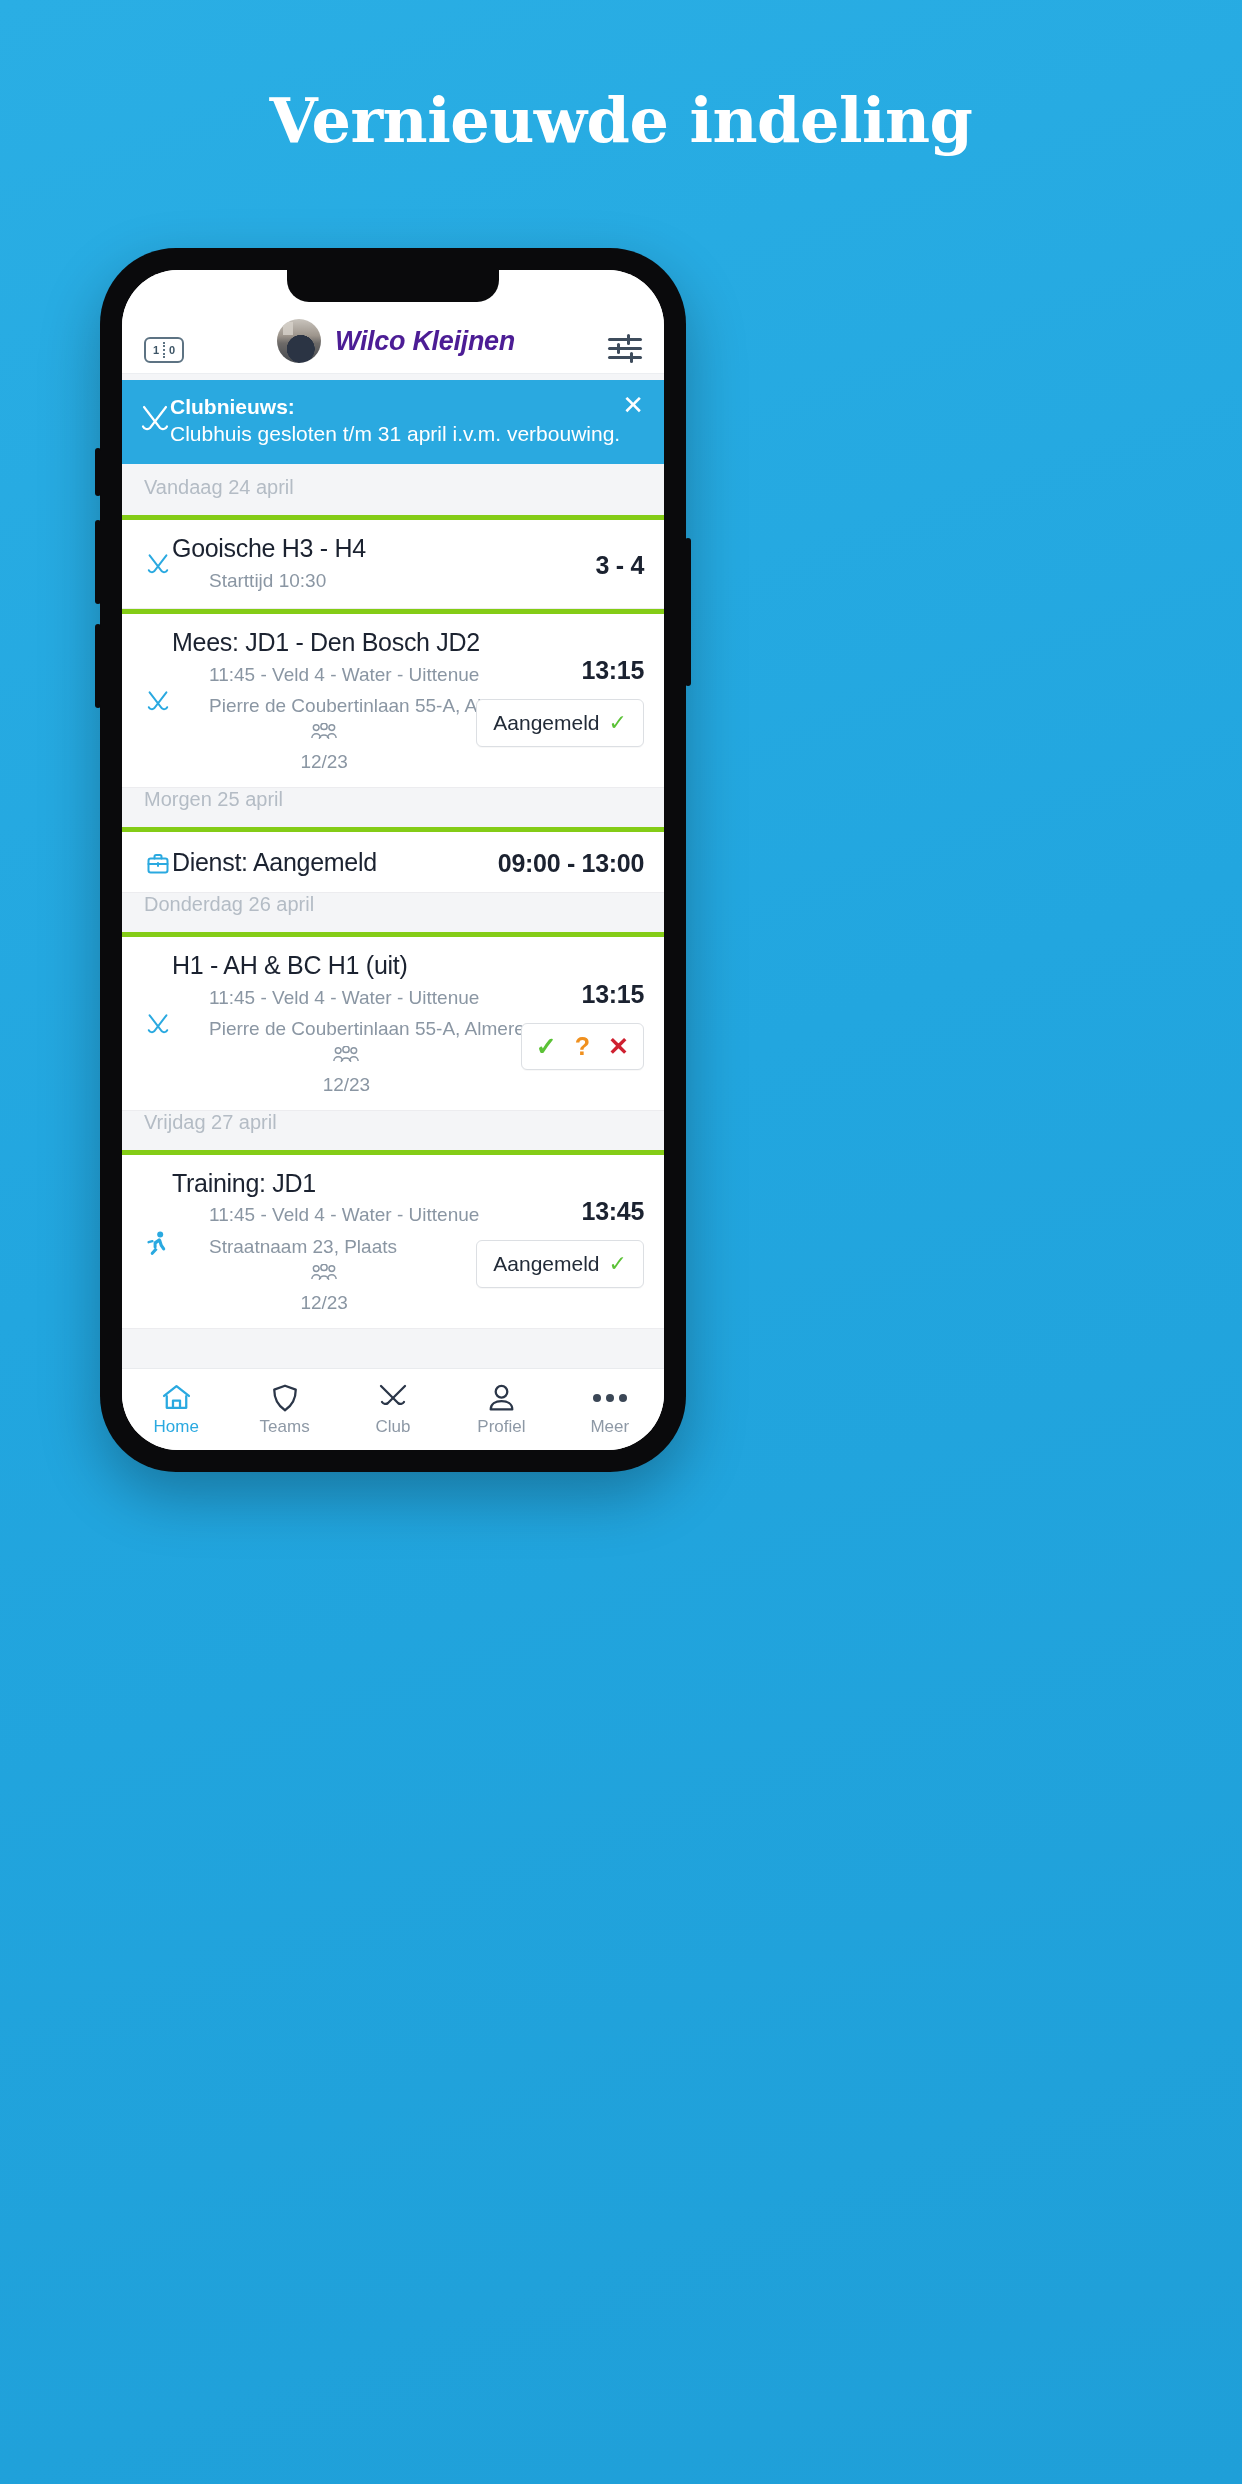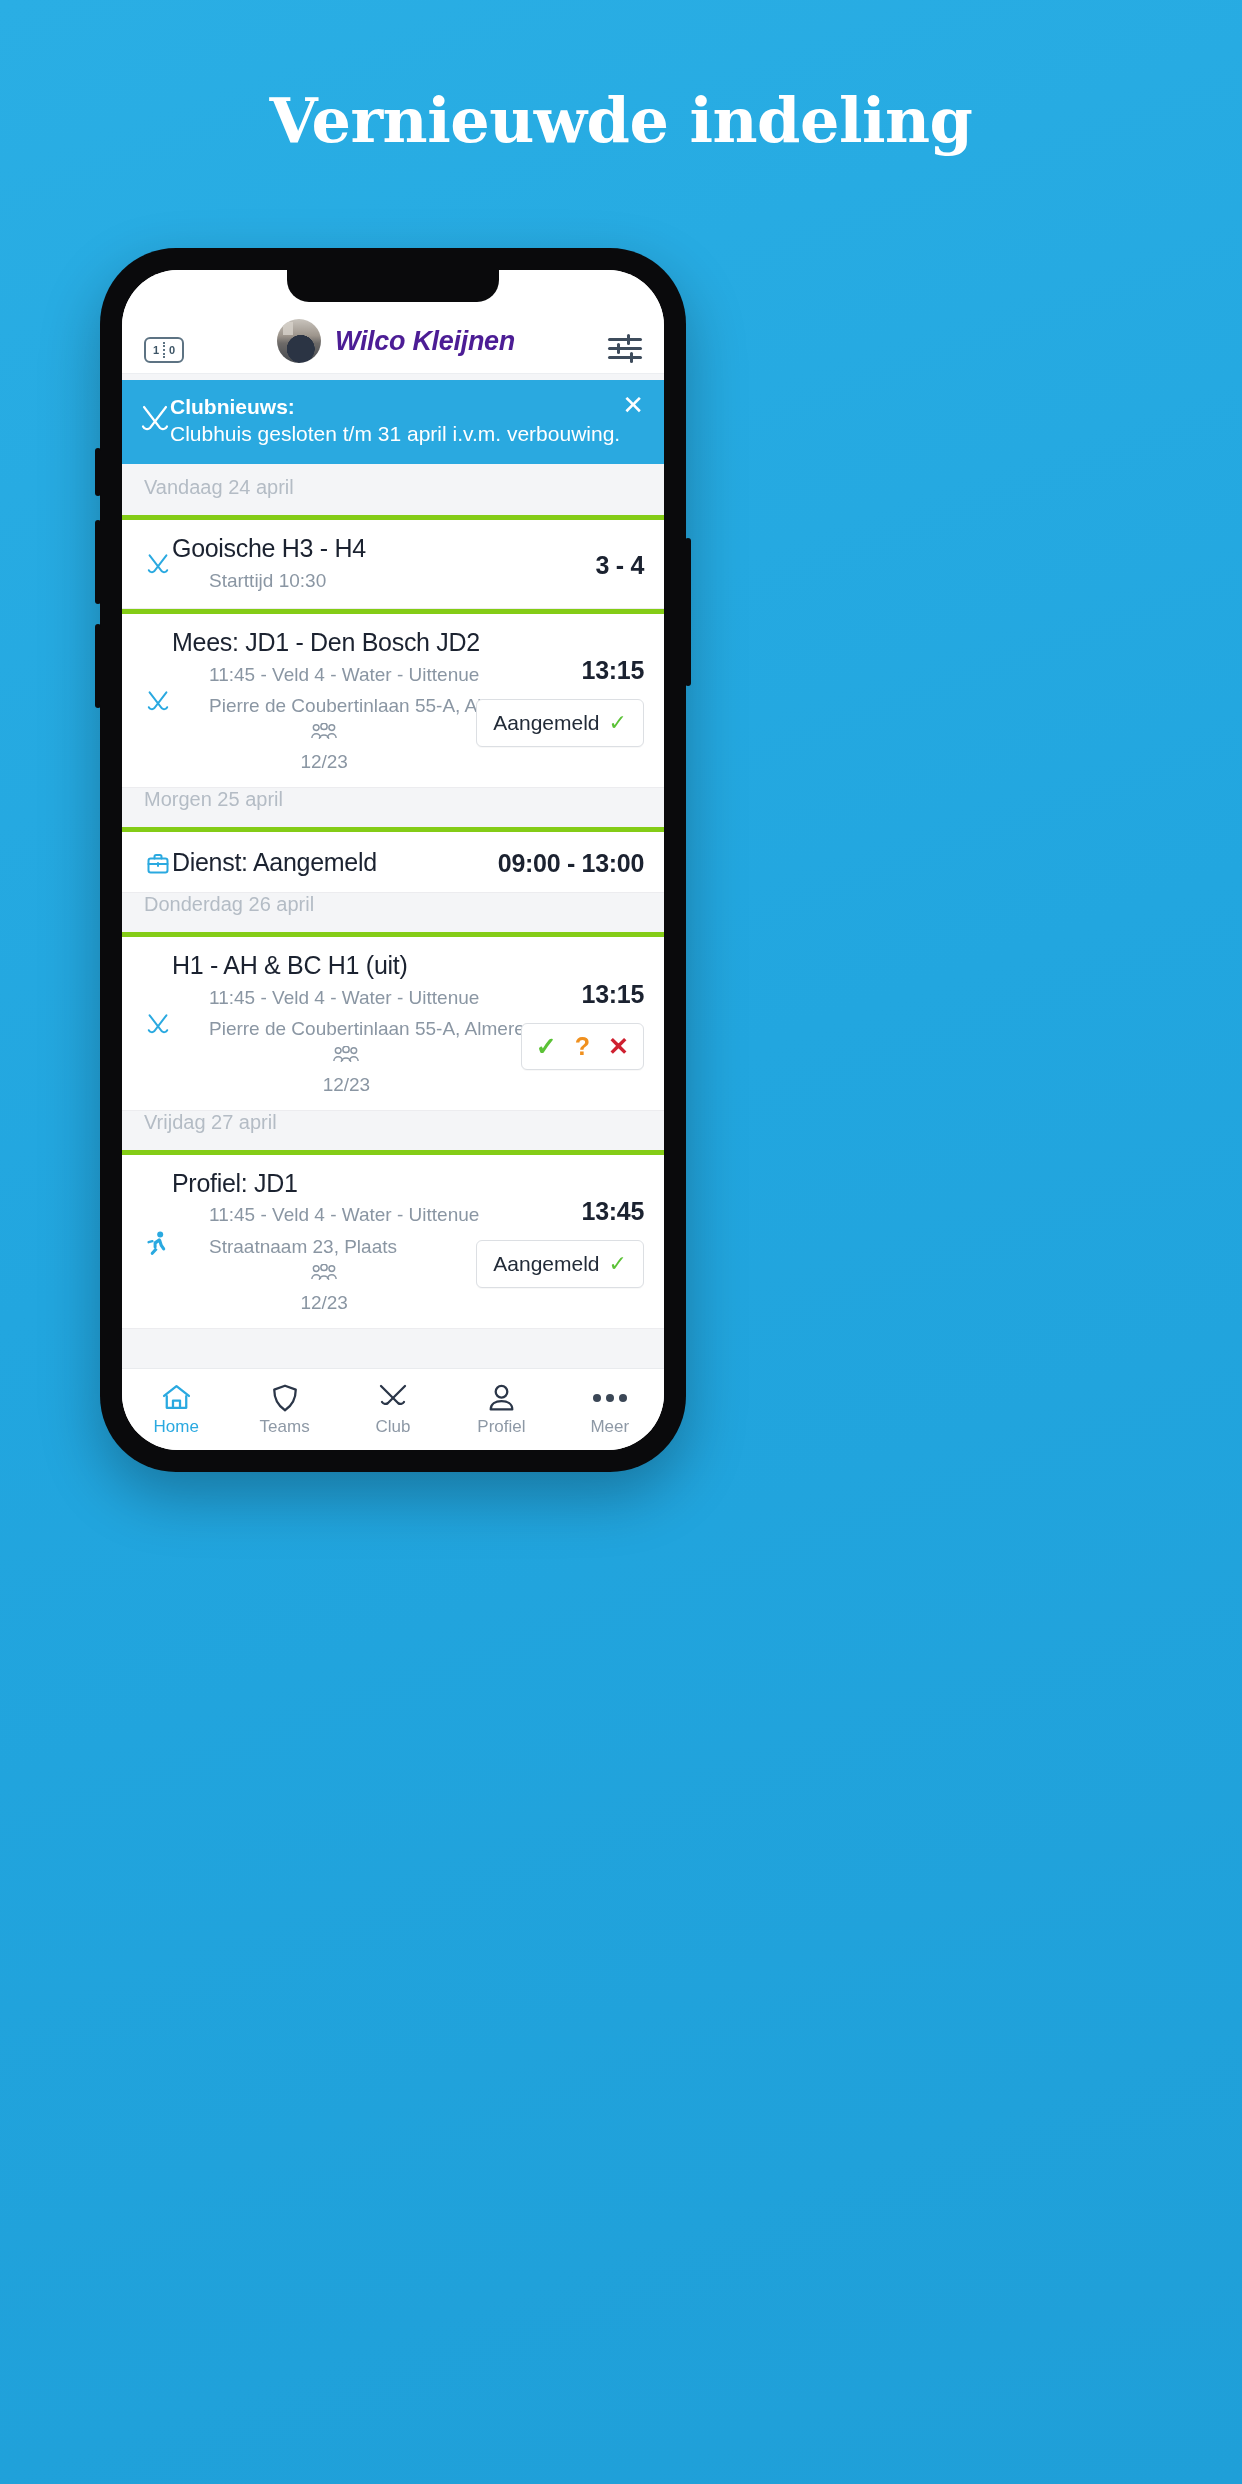--- a/index.html
+++ b/index.html
@@ -362,21 +362,21 @@
       <div class="event-row">
         <div class="ev-icon">
           <svg width="22" height="26" viewBox="0 0 22 26" fill="#2aa9e0">
             <circle cx="13.2" cy="3.4" r="3"></circle>
             <path d="M11.6 7.4 L7.2 10.6 a1.6 1.6 0 0 0 -0.6 1.3 L6.6 16 a1.5 1.5 0 0 0 3 0 l0 -3.1 l2.1 -1.4 l1.1 3.4 l2.6 3.9 a1.55 1.55 0 0 0 2.6 -1.7 l-2.4 -3.6 l-1.4 -4.5 a2.4 2.4 0 0 0 -2.6 -1.6 z"></path>
             <path d="M8.4 16.6 L4.1 21.2 a1.55 1.55 0 0 0 2.3 2.1 l4.2 -4.6 z"></path>
             <path d="M1.6 11.2 L5.4 10.2" stroke="#2aa9e0" stroke-width="2.4" stroke-linecap="round"></path>
           </svg>
         </div>
         <div class="ev-main">
-          <div class="ev-title">Profiel: JD1</div>
+          <div class="ev-title">Training: JD1</div>
           <div class="ev-sub">11:45 - Veld 4 - Water - Uittenue</div>
           <div class="ev-sub">Straatnaam 23, Plaats</div>
           <div class="ev-attend">
             <span>
               <svg width="26" height="17" viewBox="0 0 30 19" fill="none" stroke="#8a96a3" stroke-width="1.7">
                 <circle cx="6" cy="5" r="3.3"></circle>
                   <circle cx="15" cy="3.6" r="3.6"></circle>
                   <circle cx="24" cy="5" r="3.3"></circle>
                 <path d="M1 17 a5 5 0 0 1 10 0"></path>
                   <path d="M9.5 18 a5.6 5.6 0 0 1 11 0"></path>

